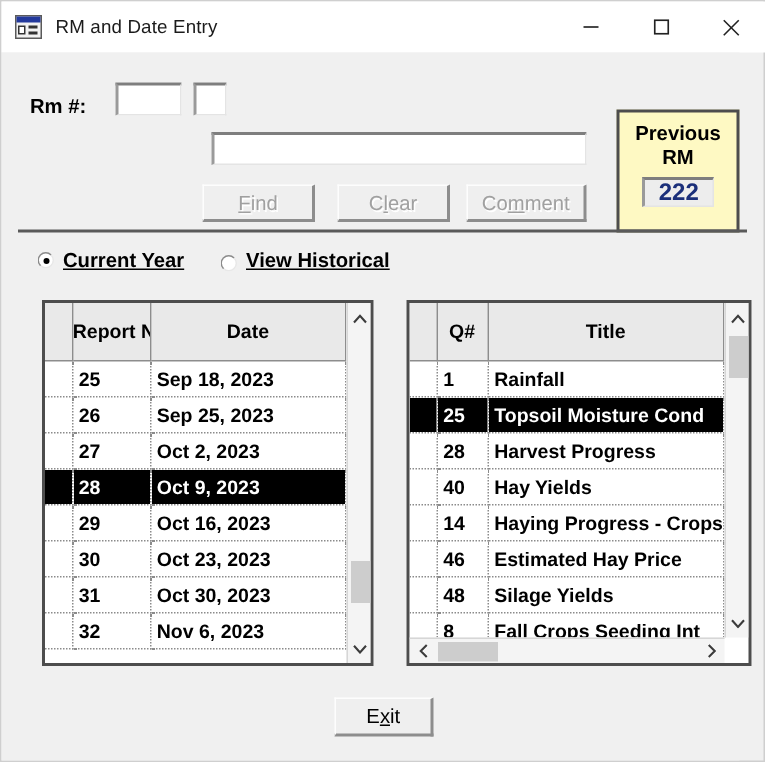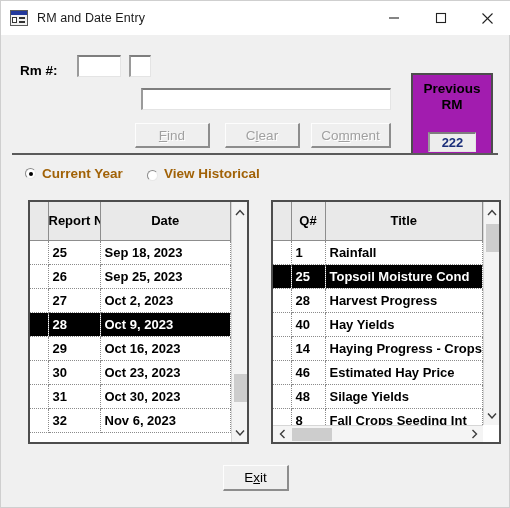--- a/index.html
+++ b/index.html
@@ -121,48 +121,48 @@
     color: #a0a0a0;
     text-shadow: 1px 1px 0 #ffffff;
   }
   .btn.enabled { color: #000; text-shadow: none; }
   .btn u { text-decoration: underline; }
   
   .prev-group {
     position: absolute;
     left: 410px; top: 38px;
     width: 82px; height: 82px;
-    background: #a21caf;
+    background: #fef9c3;
     border: 2px solid #4d4d4d;
     box-sizing: border-box;
     display: flex;
     flex-direction: column;
     align-items: center;
   }
   .prev-label {
     margin-top: 6px;
     font-size: 13.5px;
     font-weight: bold;
     color: #000;
     text-align: center;
     line-height: 16px;
   }
   .prev-value-box {
-    margin-top: 19px;
+    margin-top: 5px;
     width: 48px; height: 20px;
     background: #ededed;
     border-top: 2px solid #7e7e7e;
     border-left: 2px solid #9a9a9a;
     border-right: 1px solid #e4e4e4;
     border-bottom: 1px solid #e4e4e4;
     box-sizing: border-box;
     display: flex;
     align-items: center;
     justify-content: center;
-    font-size: 13px;
+    font-size: 16px;
     font-weight: bold;
     color: #1b2f7a;
   }
   
   .divider {
     position: absolute;
     left: 11px; top: 118px;
     width: 486px; height: 2px;
     background: #5a5a5a;
   }
@@ -189,22 +189,23 @@
     position: absolute;
     left: 2.5px; top: 2.5px;
     width: 4px; height: 4px;
     border-radius: 50%;
     background: #000;
   }
   .radio .rtext {
     margin-left: 6px;
     font-size: 13.5px;
     font-weight: bold;
-    color: #a16207;
+    color: #000000;
     white-space: nowrap;
+    text-decoration: underline;
   }
   
   .sheet {
     position: absolute;
     background: #ffffff;
     border: 2px solid #4d4d4d;
     box-sizing: border-box;
     overflow: hidden;
   }
   .sheet-inner {

